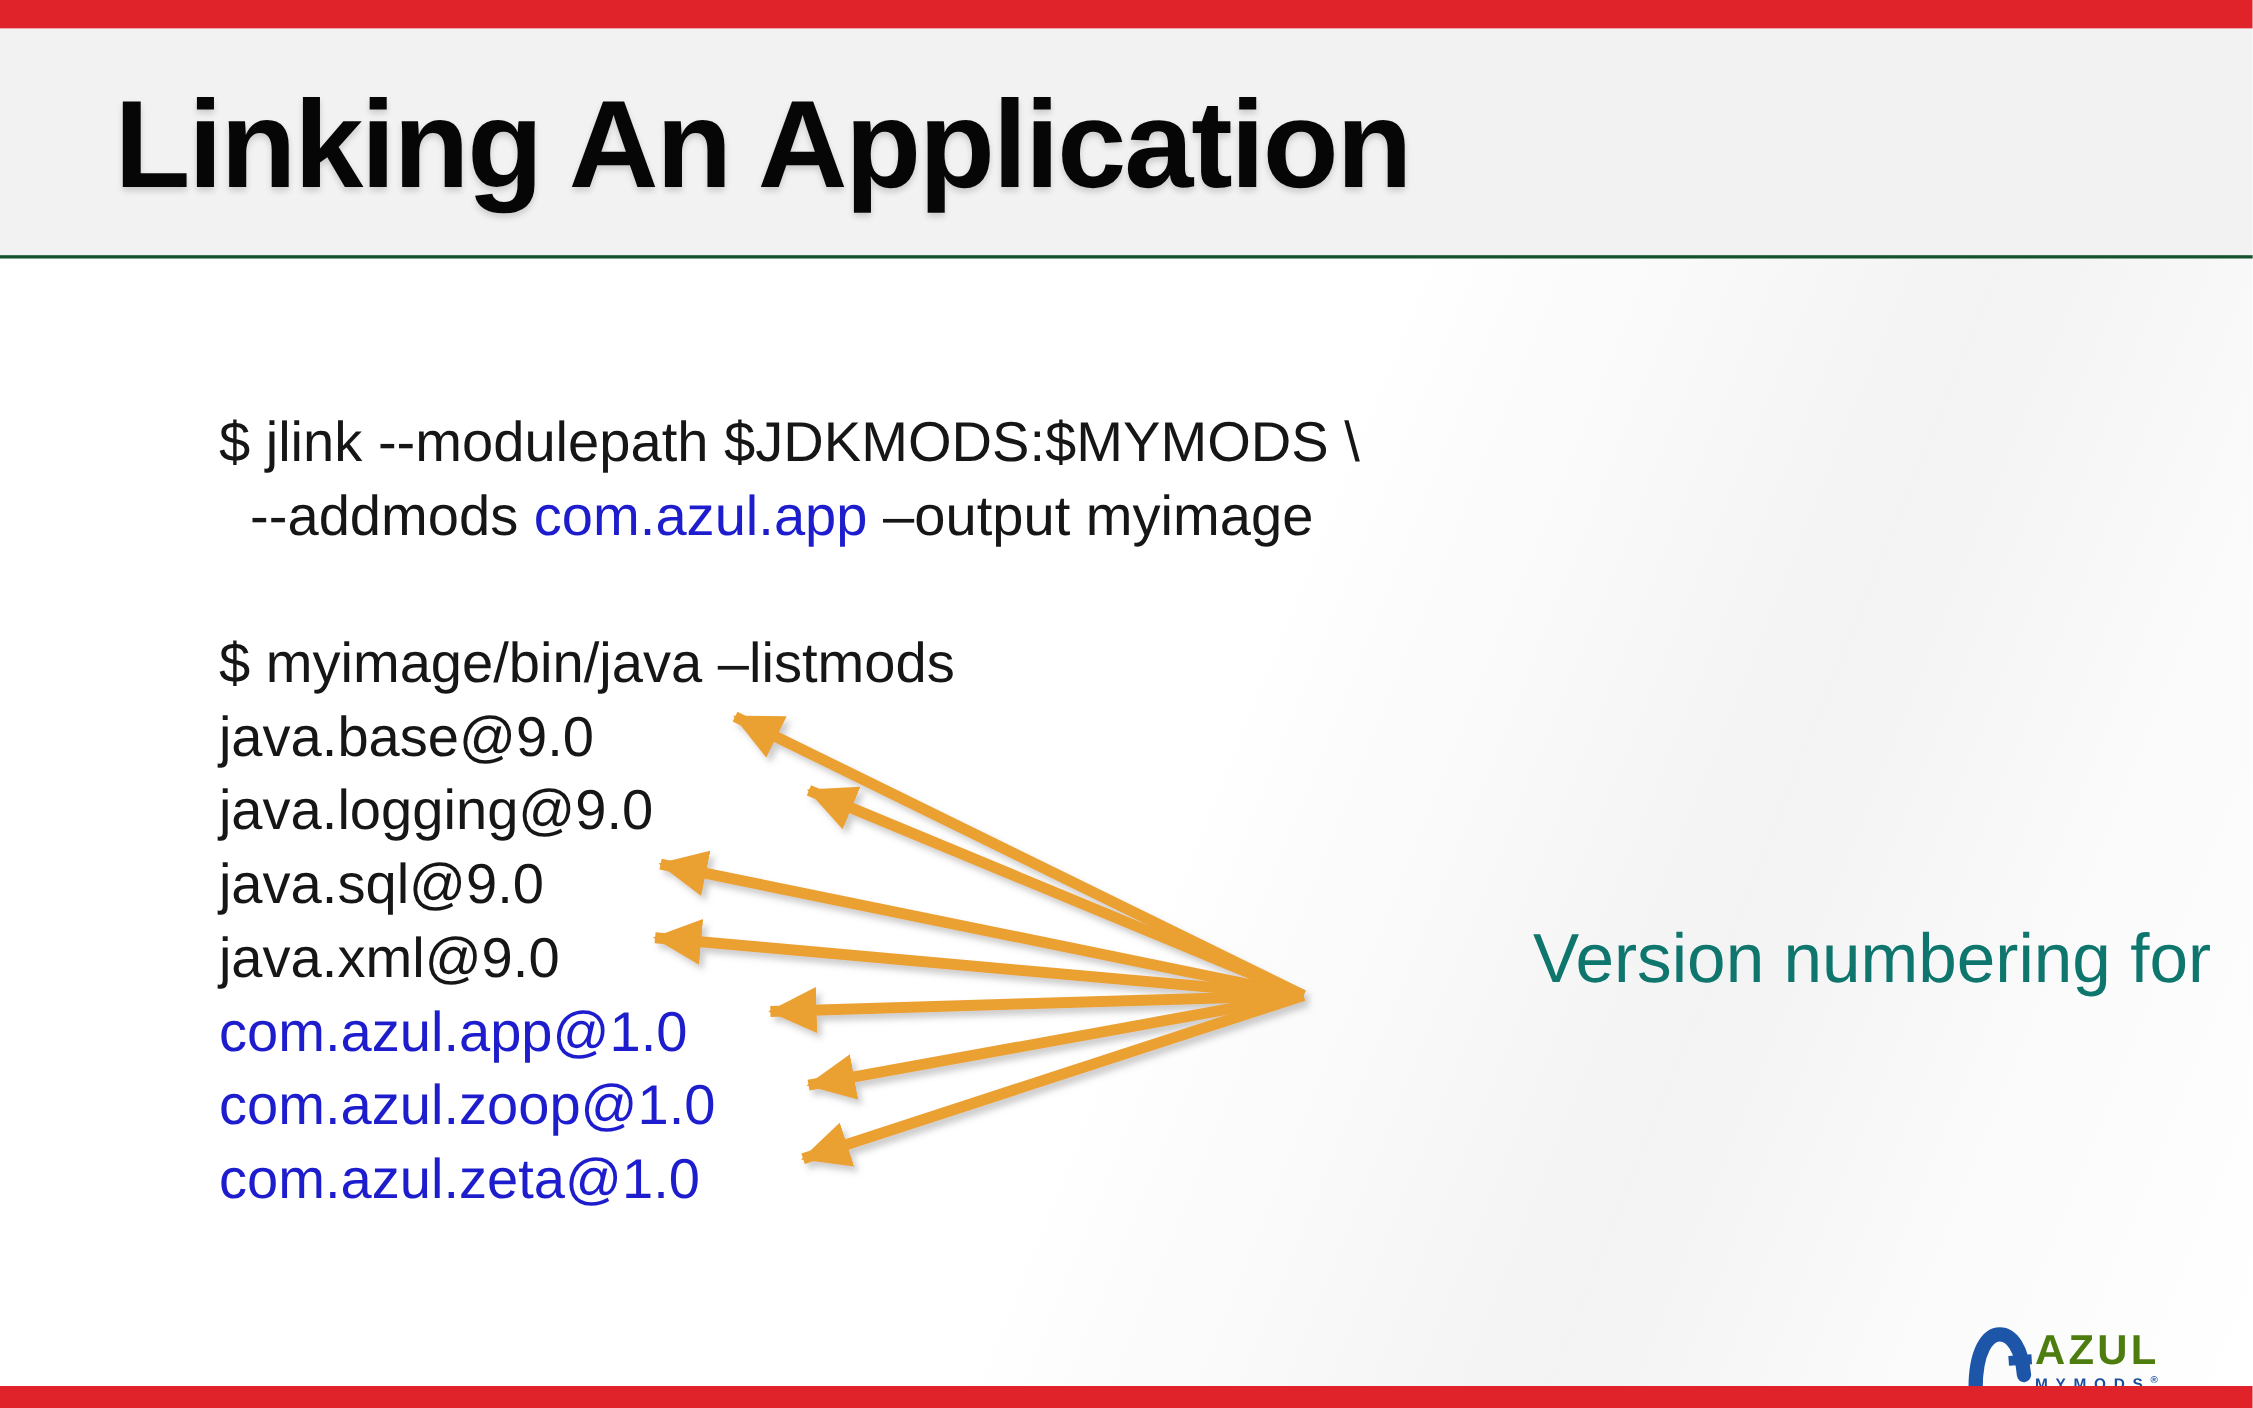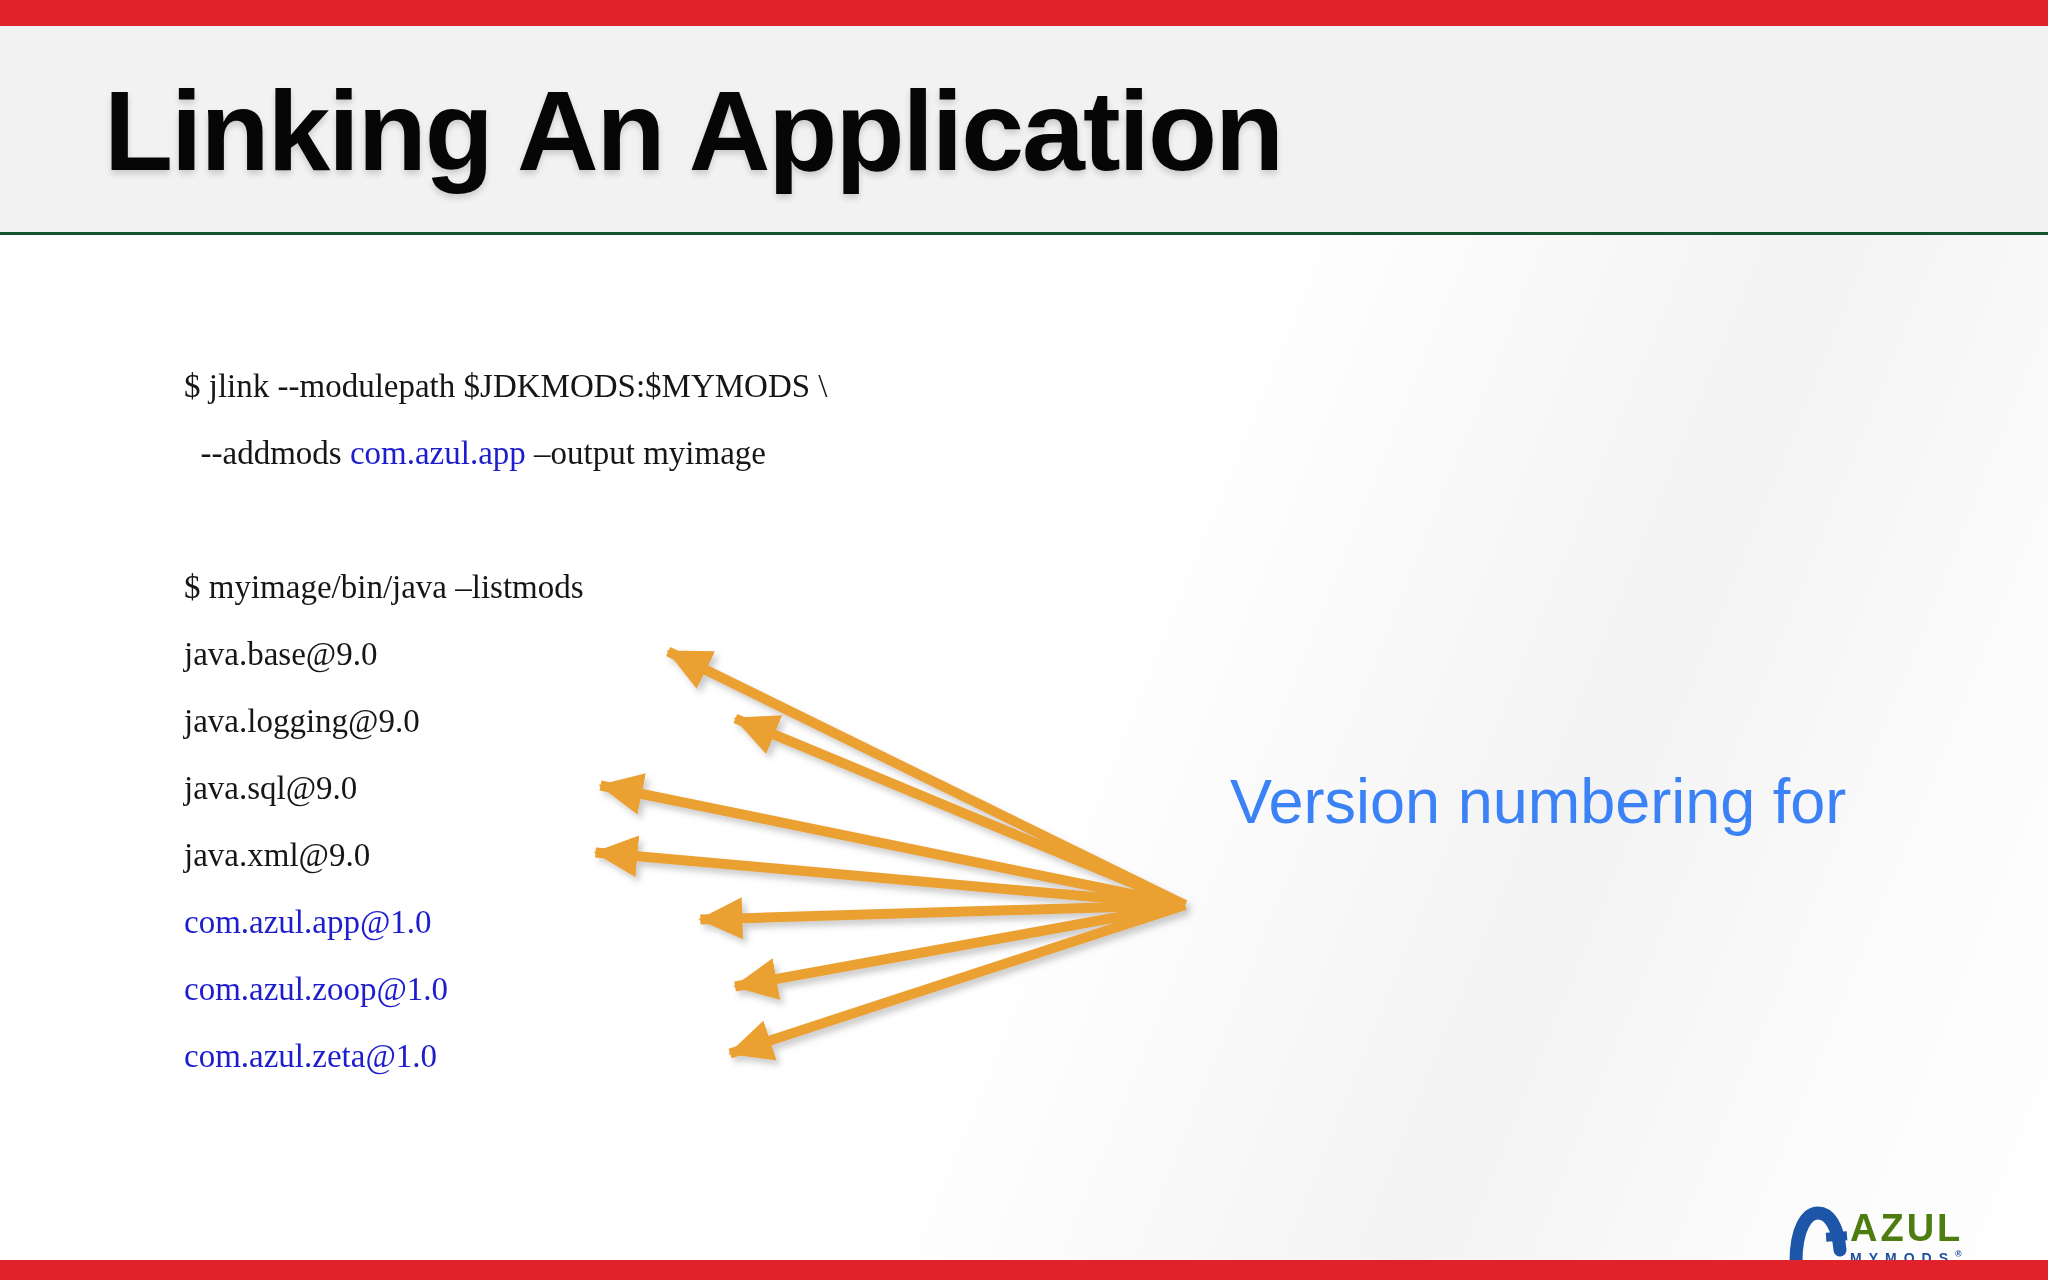--- a/index.html
+++ b/index.html
@@ -9,28 +9,28 @@
   .body-wash{position:absolute;left:0;top:232px;width:2048px;height:1028px;
     background:linear-gradient(112deg,#ffffff 0%,#ffffff 52%,#f4f3f4 74%,#fbfbfb 88%,#ffffff 100%);}
   .accent-bar{position:absolute;left:0;width:2048px;}
   .accent-top{top:0;height:26px;}
   .accent-bottom{top:1260px;height:20px;}
   .title-band{position:absolute;left:0;top:26px;width:2048px;height:206px;
     background:#f3f2f2;border-bottom:3px solid #14532d;padding-left:24px;}
   .slide-title{position:absolute;left:104px;top:40px;margin:0;
     font-size:113px;font-weight:bold;letter-spacing:-2px;color:#060606;
     text-shadow:0 4px 6px rgba(0,0,0,0.16);white-space:nowrap;}
-  .code{position:absolute;left:183px;top:352px;margin:1px;
-    font-family:Liberation Serif, serif;
-    font-size:33px;line-height:67px;white-space:pre;}
+  .code{position:absolute;left:183px;top:352px;margin:16px;
+    font-family:Liberation Sans, sans-serif;
+    font-size:51px;line-height:67px;white-space:pre;}
   .code .seg-default{color:#161616;}
   .code .seg-module-accent{color:#1d1dcd;}
   .arrow-layer{position:absolute;left:0;top:0;width:2048px;height:1280px;pointer-events:none;}
-  .note{position:absolute;left:1230px;top:761px;width:780px;
-    font-size:63px;line-height:80px;text-align:left;color:#3b82f6;}
+  .note{position:absolute;left:1230px;top:832px;width:780px;
+    font-size:63px;line-height:80px;text-align:right;color:#0f766e;}
   .copyright{position:absolute;left:110px;top:1226px;font-size:28px;color:#b5b2b5;}
   .azul-logo{position:absolute;left:1788px;top:1210px;width:226px;height:52px;}
   .azul-logo .mark{position:absolute;left:0;top:-4px;}
   .azul-logo .words{position:absolute;left:62px;top:0;}
   .azul-brand{font-size:38px;font-weight:bold;letter-spacing:3px;color:#1b4f9e;line-height:36px;}
   .azul-sub{font-size:14px;font-weight:bold;letter-spacing:7px;color:#1b4f9e;line-height:16px;}
   .azul-sub sup{font-size:9px;letter-spacing:0;}
 </style>
 </head>
 <body>

